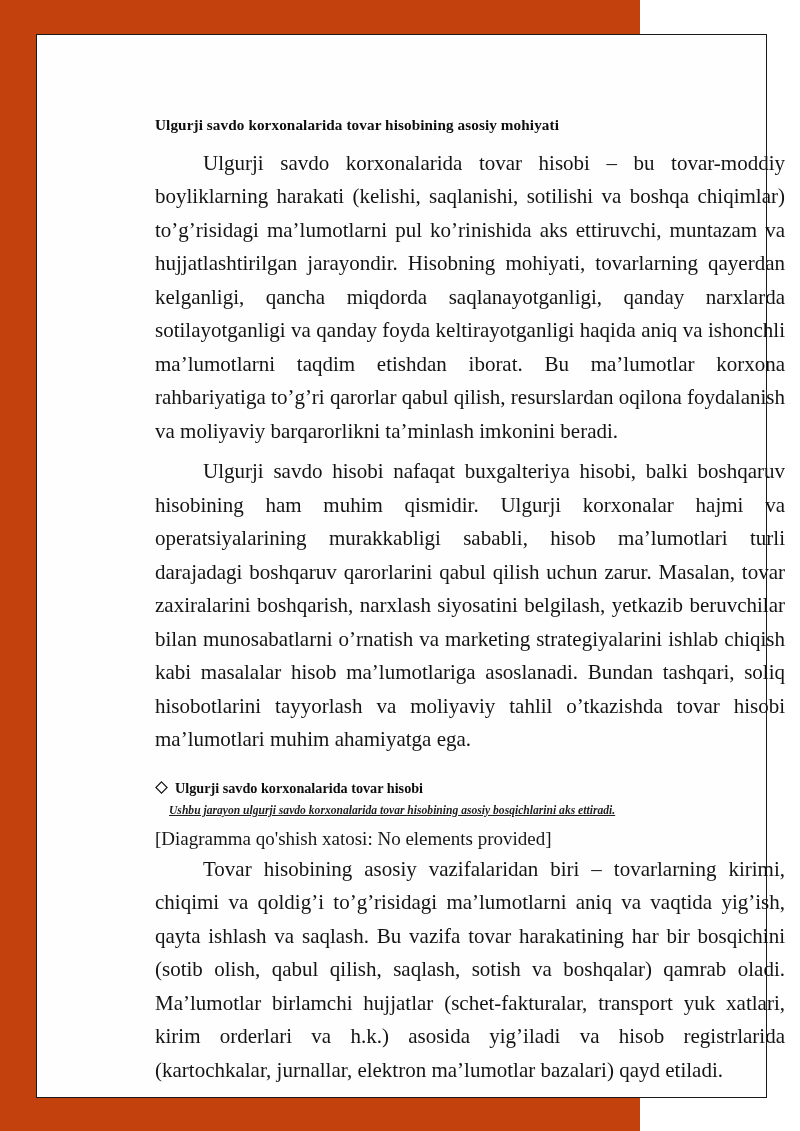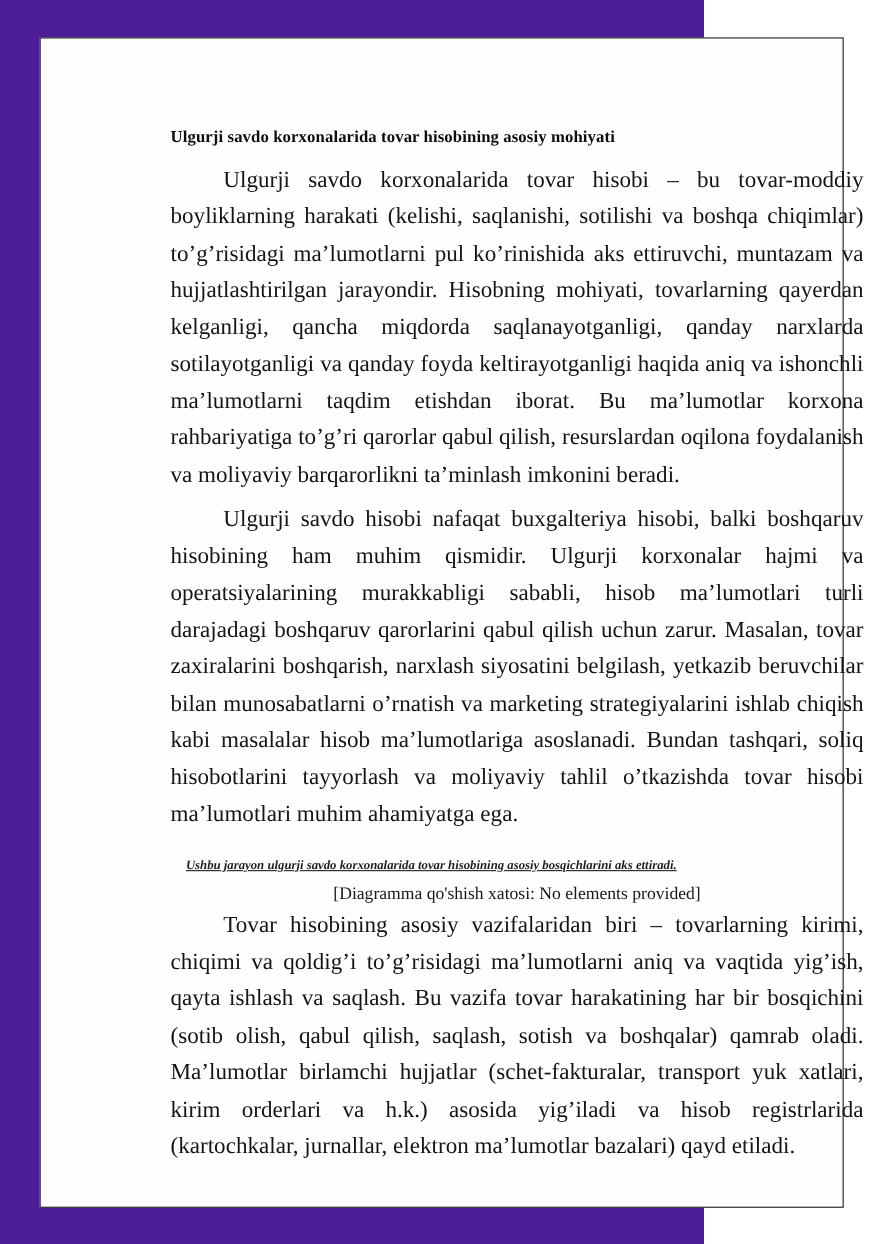--- a/index.html
+++ b/index.html
@@ -13,21 +13,21 @@
     background: #ffffff;
     font-family: "Liberation Serif", "DejaVu Serif", serif;
     color: #111111;
     overflow: hidden;
   }
 
   #page {
     position: relative;
     width: 640px;
     height: 1131px;
-    background: #4c1d95;
+    background: #c2410c;
   }
 
   
   #page-frame {
     position: absolute;
     left: 36px;
     top: 34px;
     width: 731px;
     height: 1064px;
     border: 1.4px solid #1a1a1a;
@@ -101,41 +101,48 @@
     font-size: 11.6px;
     font-style: italic;
     font-weight: bold;
     line-height: 1.4;
     margin: 6px 0 0 14px;
     color: #1d1d1d;
     text-decoration: underline;
   }
 
   .diagram-error {
-    font-size: 16px;
+    font-size: 19px;
     line-height: 1.4;
     margin: 7px 0 0 0;
     color: #161616;
-    text-align: center;
   }
 </style>
 </head>
 <body>
 
 <div id="page">
   <div id="page-frame">
     <div id="content">
 
       <h1 class="section-heading">Ulgurji savdo korxonalarida tovar hisobining asosiy mohiyati</h1>
 
       <p class="body-par">Ulgurji savdo korxonalarida tovar hisobi – bu tovar-moddiy boyliklarning harakati (kelishi, saqlanishi, sotilishi va boshqa chiqimlar) to’g’risidagi ma’lumotlarni pul ko’rinishida aks ettiruvchi, muntazam va hujjatlashtirilgan jarayondir. Hisobning mohiyati, tovarlarning qayerdan kelganligi, qancha miqdorda saqlanayotganligi, qanday narxlarda sotilayotganligi va qanday foyda keltirayotganligi haqida aniq va ishonchli ma’lumotlarni taqdim etishdan iborat. Bu ma’lumotlar korxona rahbariyatiga to’g’ri qarorlar qabul qilish, resurslardan oqilona foydalanish va moliyaviy barqarorlikni ta’minlash imkonini beradi.</p>
 
       <p class="body-par">Ulgurji savdo hisobi nafaqat buxgalteriya hisobi, balki boshqaruv hisobining ham muhim qismidir. Ulgurji korxonalar hajmi va operatsiyalarining murakkabligi sababli, hisob ma’lumotlari turli darajadagi boshqaruv qarorlarini qabul qilish uchun zarur. Masalan, tovar zaxiralarini boshqarish, narxlash siyosatini belgilash, yetkazib beruvchilar bilan munosabatlarni o’rnatish va marketing strategiyalarini ishlab chiqish kabi masalalar hisob ma’lumotlariga asoslanadi. Bundan tashqari, soliq hisobotlarini tayyorlash va moliyaviy tahlil o’tkazishda tovar hisobi ma’lumotlari muhim ahamiyatga ega.</p>
 
       <div class="bullet-block">
+        <div class="bullet-heading-row">
+          <span class="diamond-icon">
+            <svg width="13" height="13" viewBox="0 0 13 13" aria-hidden="true">
+              <polygon points="6.5,0.9 12.1,6.5 6.5,12.1 0.9,6.5" fill="none" stroke="#111111" stroke-width="1.15"></polygon>
+            </svg>
+          </span>
+          <span class="bullet-heading-text">Ulgurji savdo korxonalarida tovar hisobi</span>
+        </div>
 
         <div class="bullet-subtitle">Ushbu jarayon ulgurji savdo korxonalarida tovar hisobining asosiy bosqichlarini aks ettiradi.</div>
 
         <div class="diagram-error">[Diagramma qo'shish xatosi: No elements provided]</div>
       </div>
 
 
       <p class="body-par">Tovar hisobining asosiy vazifalaridan biri – tovarlarning kirimi, chiqimi va qoldig’i to’g’risidagi ma’lumotlarni aniq va vaqtida yig’ish, qayta ishlash va saqlash. Bu vazifa tovar harakatining har bir bosqichini (sotib olish, qabul qilish, saqlash, sotish va boshqalar) qamrab oladi. Ma’lumotlar birlamchi hujjatlar (schet-fakturalar, transport yuk xatlari, kirim orderlari va h.k.) asosida yig’iladi va hisob registrlarida (kartochkalar, jurnallar, elektron ma’lumotlar bazalari) qayd etiladi.</p>
 
     </div>

